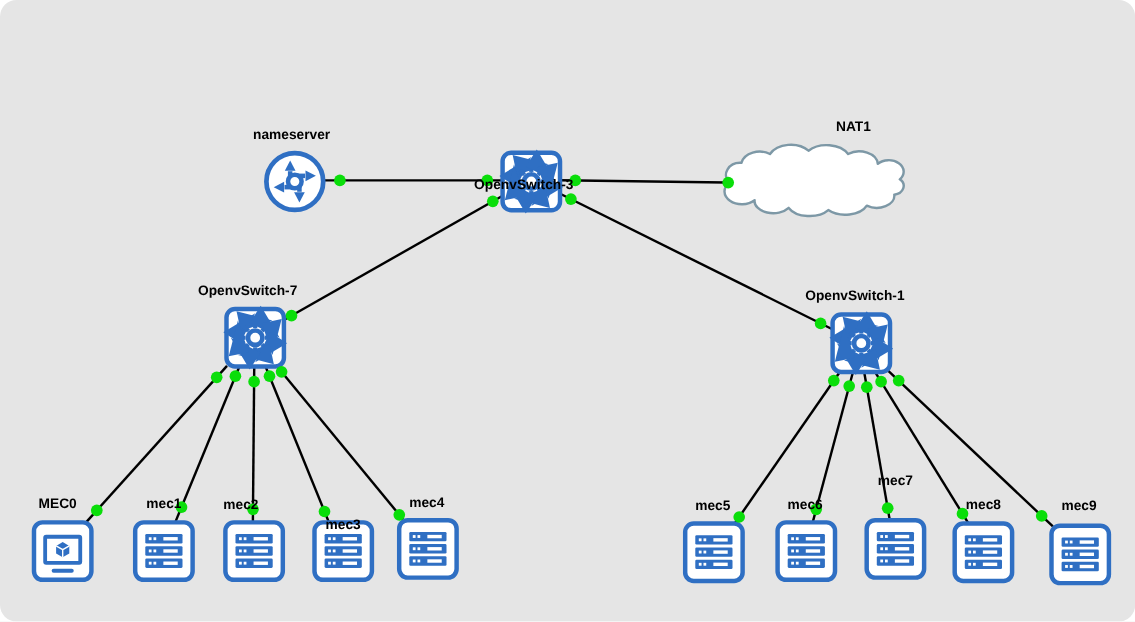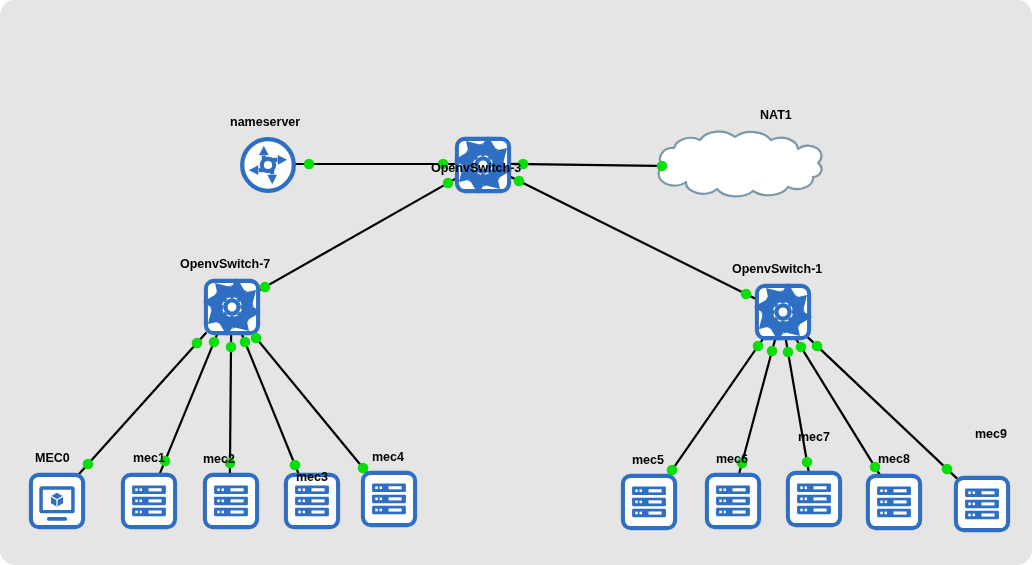--- a/index.html
+++ b/index.html
@@ -387,15 +387,15 @@
       <div class="node-label" style="left: 732px; top: 262px; color: rgb(0, 0, 0);">OpenvSwitch-1</div>
       <div class="node-label" style="left: 35px; top: 451px; color: rgb(0, 0, 0);">MEC0</div>
       <div class="node-label" style="left: 133px; top: 451px; color: rgb(0, 0, 0);">mec1</div>
       <div class="node-label" style="left: 203px; top: 452px; color: rgb(0, 0, 0);">mec2</div>
       <div class="node-label" style="left: 296px; top: 470px; color: rgb(0, 0, 0);">mec3</div>
       <div class="node-label" style="left: 372px; top: 450px; color: rgb(0, 0, 0); text-align: right;">mec4</div>
       <div class="node-label" style="left: 632px; top: 453px; color: rgb(0, 0, 0);">mec5</div>
       <div class="node-label" style="left: 716px; top: 452px; color: rgb(0, 0, 0);">mec6</div>
       <div class="node-label" style="left: 798px; top: 430px; color: rgb(0, 0, 0);">mec7</div>
       <div class="node-label" style="left: 878px; top: 452px; color: rgb(0, 0, 0);">mec8</div>
-      <div class="node-label" style="left: 965px; top: 427px; color: rgb(0, 0, 0); margin-left: 10px;">mec9</div>
+      <div class="node-label" style="left: 965px; top: 453px; color: rgb(0, 0, 0);">mec9</div>
     </div>
 </div>
 
 </body></html>

